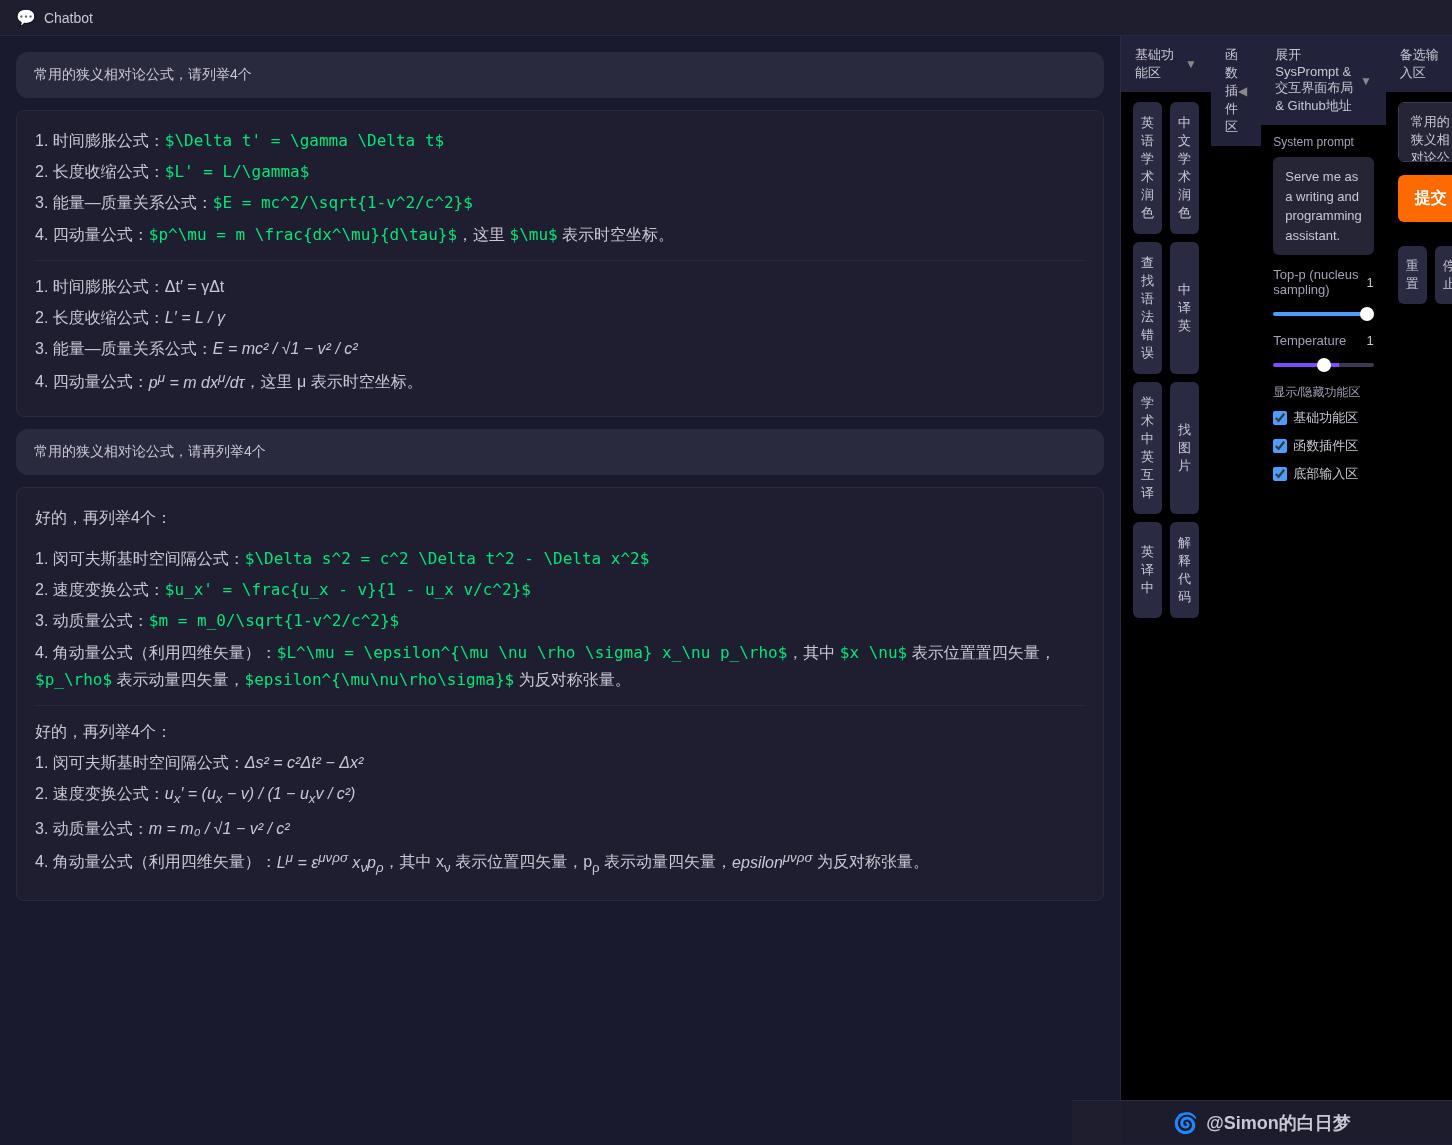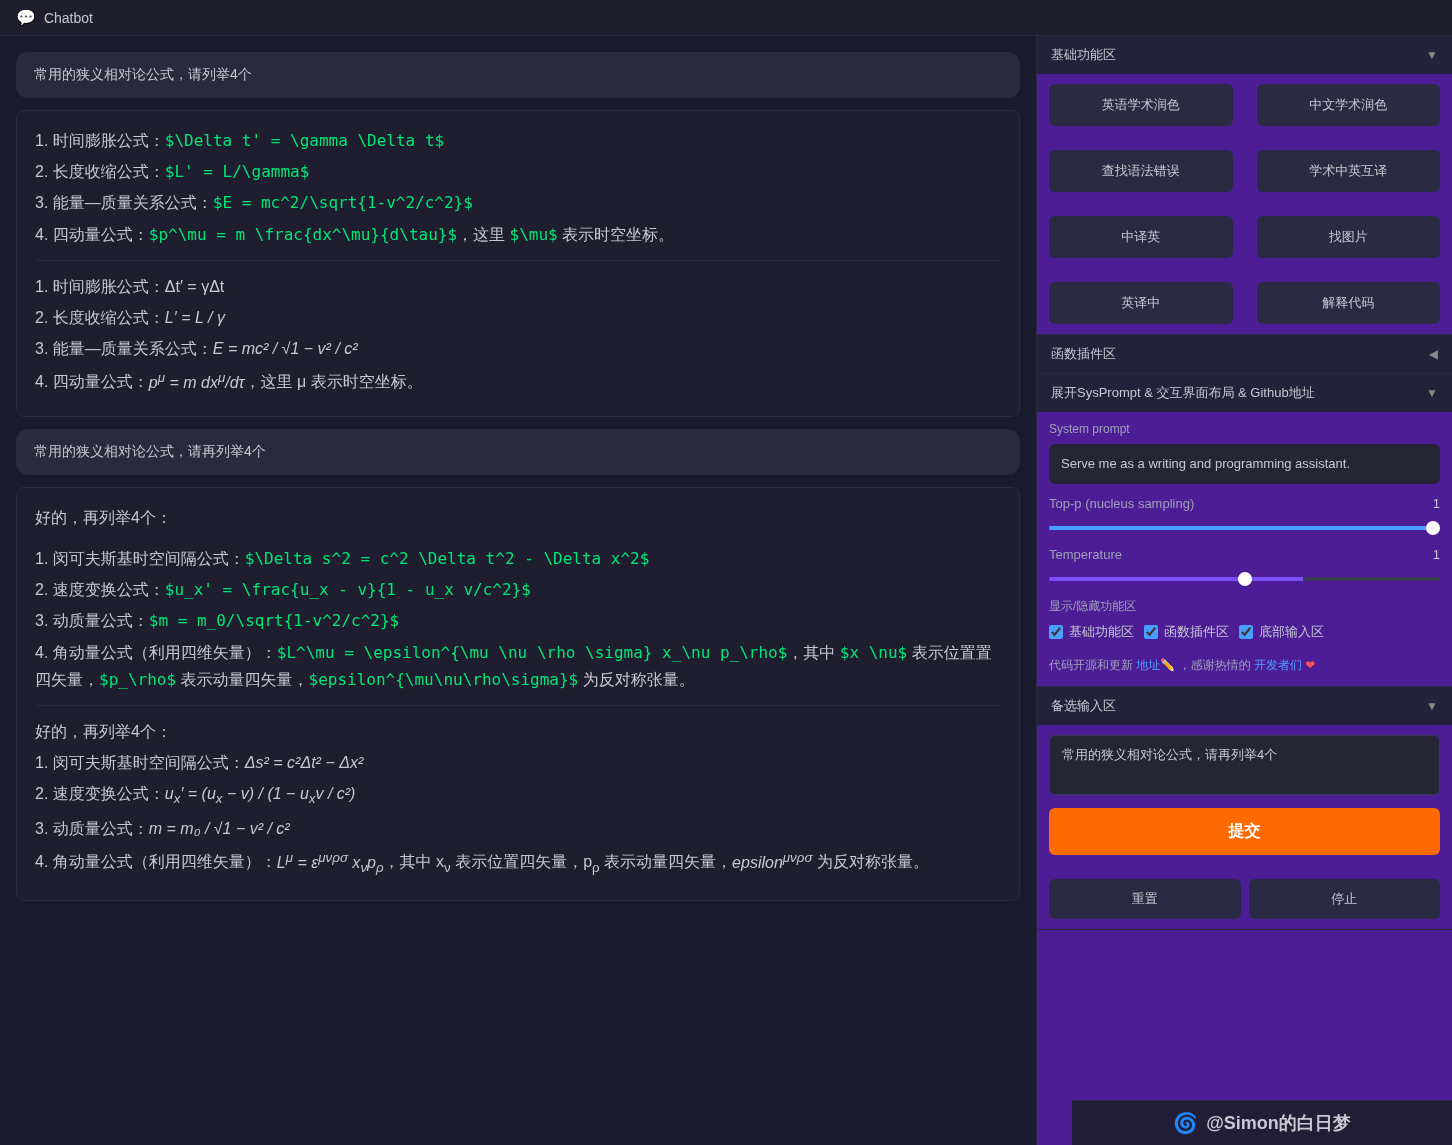--- a/index.html
+++ b/index.html
@@ -75,25 +75,24 @@
       padding-top: 12px;
       border-top: 1px solid #2a2a3e;
       color: #c8c8d4;
     }
     .ai-response p { margin-bottom: 4px; }
     .math-inline {
       font-style: italic;
     }
     
     .sidebar {
-      width: 416px;
-      background: #4c1d95;
+      width: 332px;
+      background: #000000;
       border-left: 1px solid #2a2a3e;
       display: flex;
-      flex-direction: column;
       overflow-y: auto;
       padding: 0;
     }
     
     .section {
       border-bottom: 1px solid #2a2a3e;
     }
     .section-header {
       display: flex;
       align-items: center;
@@ -108,21 +107,21 @@
       color: #888;
       font-size: 12px;
     }
     .section-content {
       padding: 10px 12px;
     }
     
     .btn-grid {
       display: grid;
       grid-template-columns: 1fr 1fr;
-      gap: 24px;
+      gap: 8px;
     }
     .func-btn {
       background: #2a2a42;
       border: none;
       border-radius: 6px;
       color: #c8c8d4;
       padding: 12px 8px;
       font-size: 13px;
       cursor: pointer;
       text-align: center;
@@ -356,22 +355,22 @@
     <div class="section">
       <div class="section-header">
         <span>基础功能区</span>
         <span class="chevron">▼</span>
       </div>
       <div class="section-content">
         <div class="btn-grid">
           <button class="func-btn">英语学术润色</button>
           <button class="func-btn">中文学术润色</button>
           <button class="func-btn">查找语法错误</button>
+          <button class="func-btn">中译英</button>
           <button class="func-btn">学术中英互译</button>
-          <button class="func-btn">中译英</button>
           <button class="func-btn">找图片</button>
           <button class="func-btn">英译中</button>
           <button class="func-btn">解释代码</button>
         </div>
       </div>
     </div>
 
     <div class="section">
       <div class="section-header">
         <span>函数插件区</span>
@@ -413,27 +412,20 @@
           <label class="checkbox-item">
             <input type="checkbox" checked="" style="">
             <span>函数插件区</span>
           </label>
           <label class="checkbox-item">
             <input type="checkbox" checked="" style="">
             <span>底部输入区</span>
           </label>
         </div>
 
-        <div class="link-area">
-          <span>代码开源和更新</span>
-          <a href="#">地址</a>✏️
-          <span>，感谢热情的</span>
-          <a href="#">开发者们</a>
-          <span class="heart">❤</span>
-        </div>
       </div>
     </div>
 
     <div class="section">
       <div class="section-header">
         <span>备选输入区</span>
         <span class="chevron">▼</span>
       </div>
       <div class="backup-input-area">
         <textarea class="backup-textarea" style="">常用的狭义相对论公式，请再列举4个</textarea>

